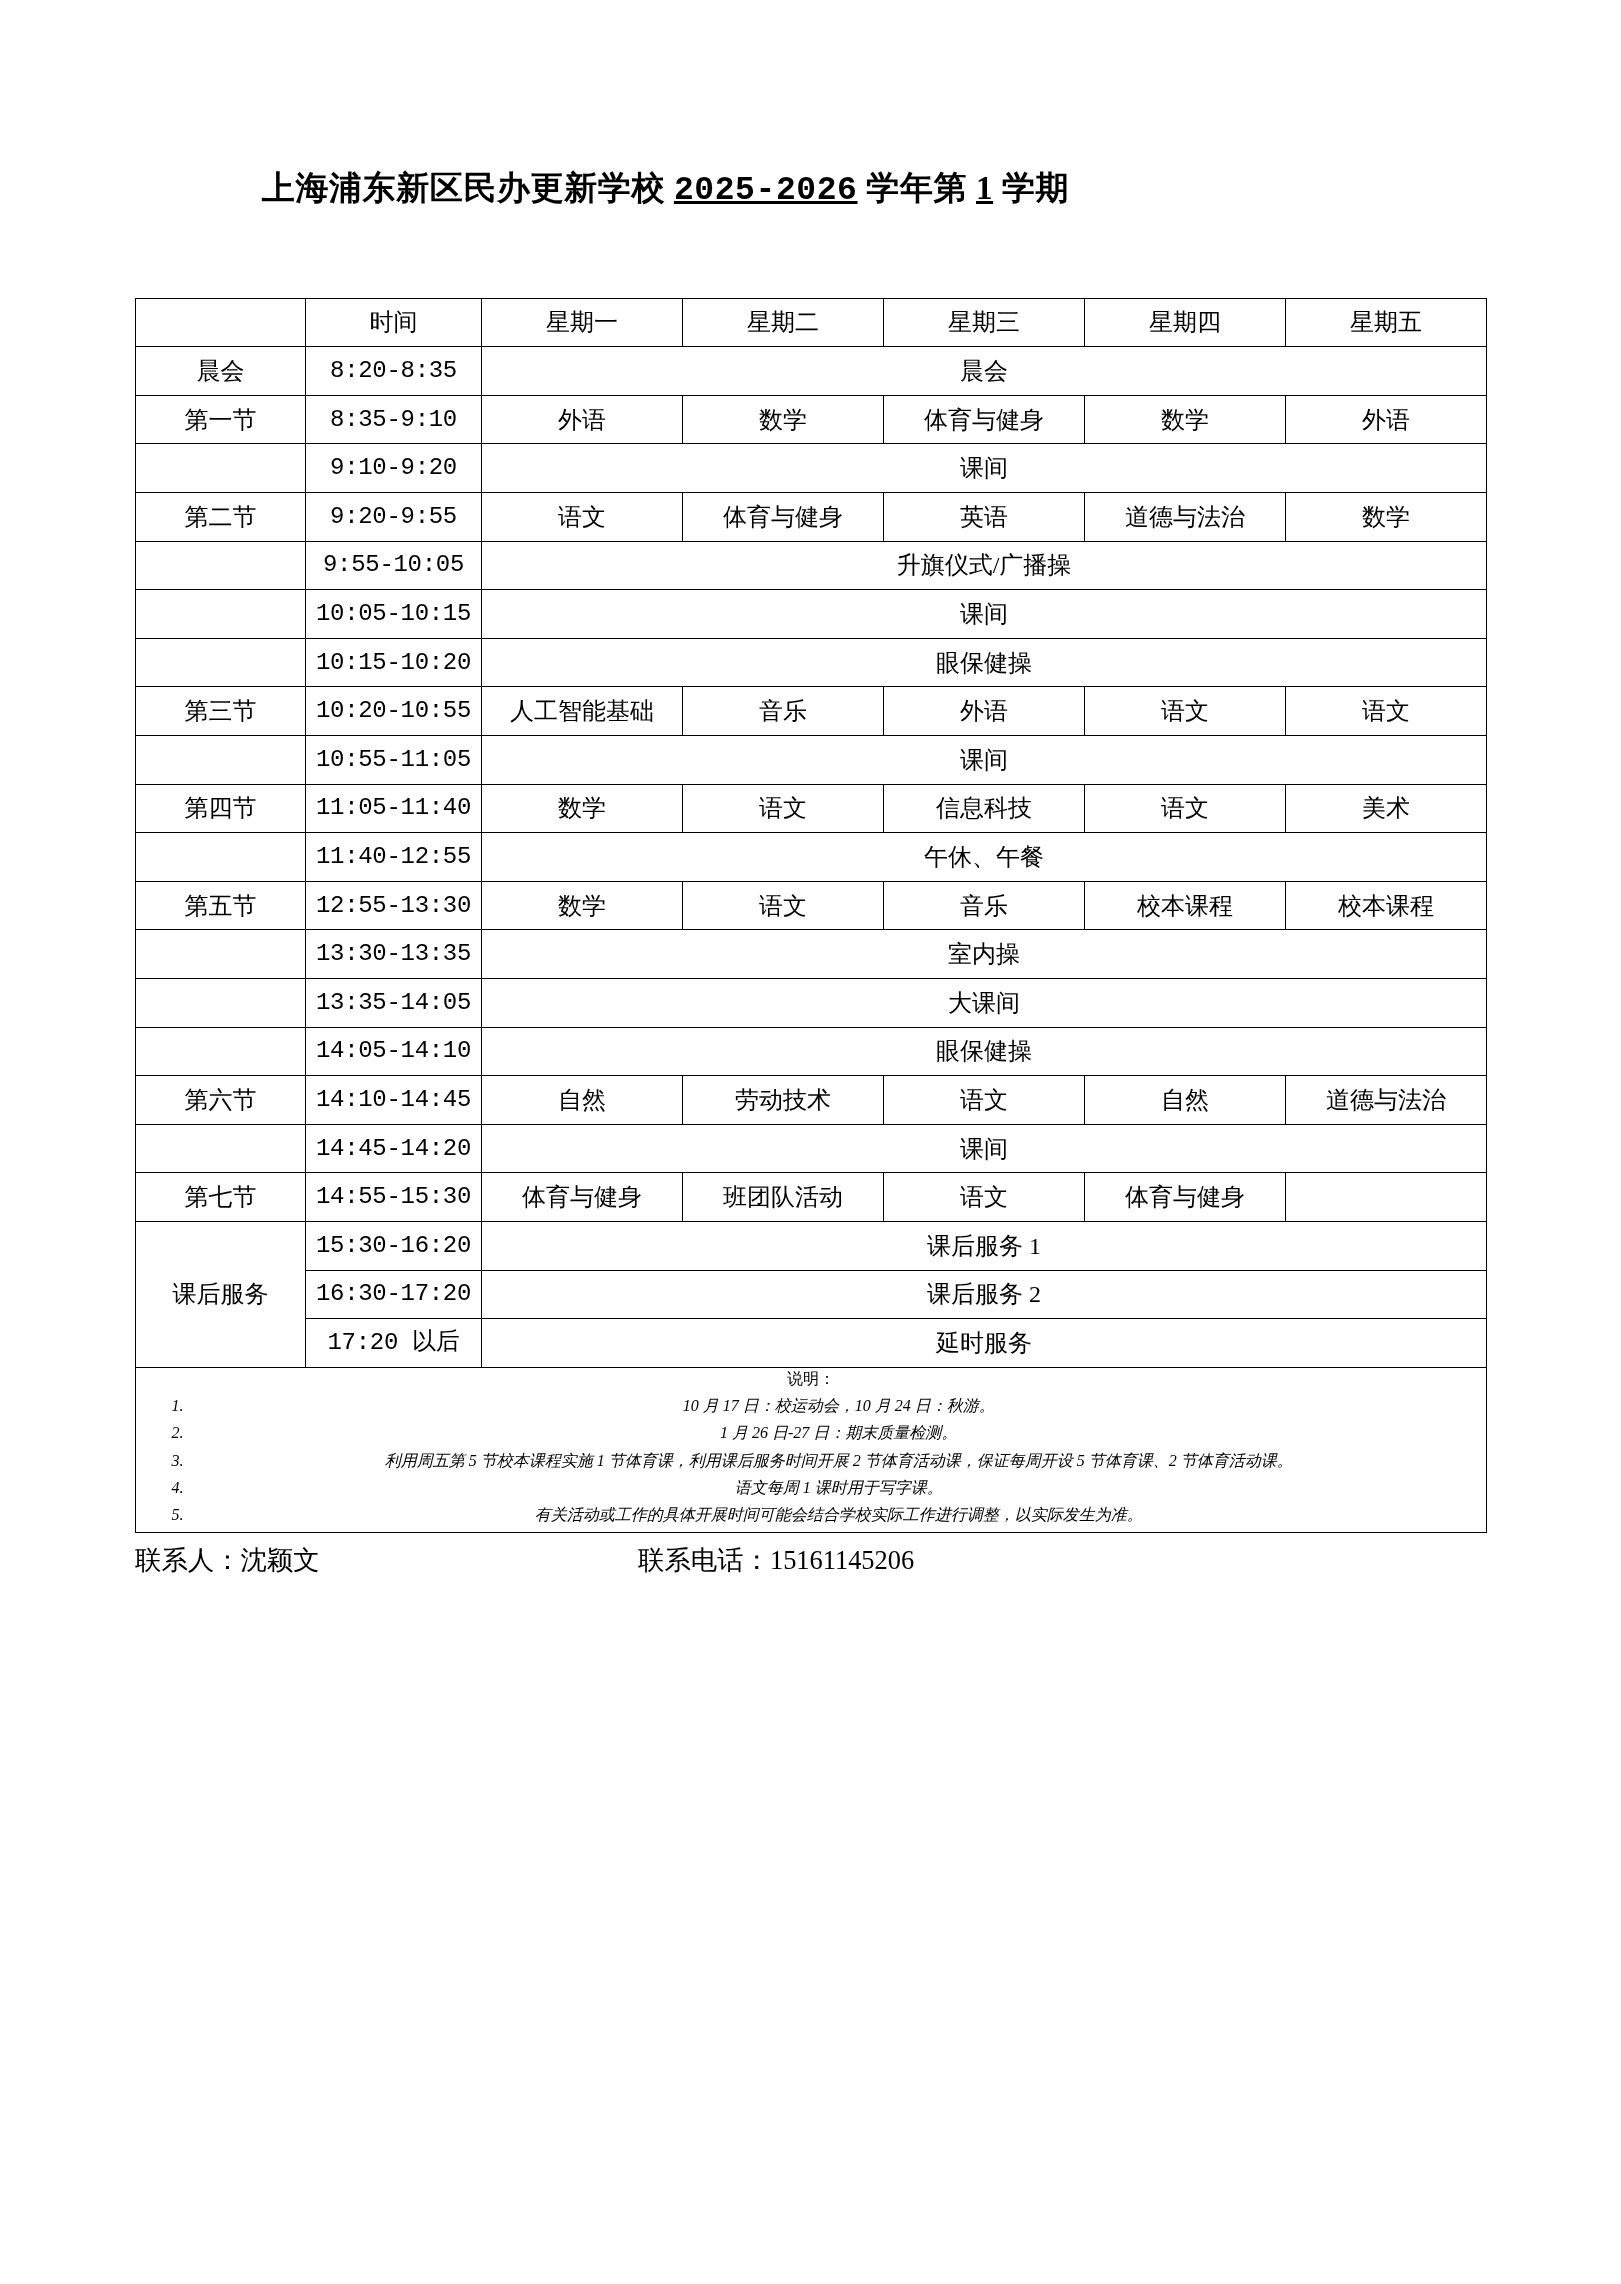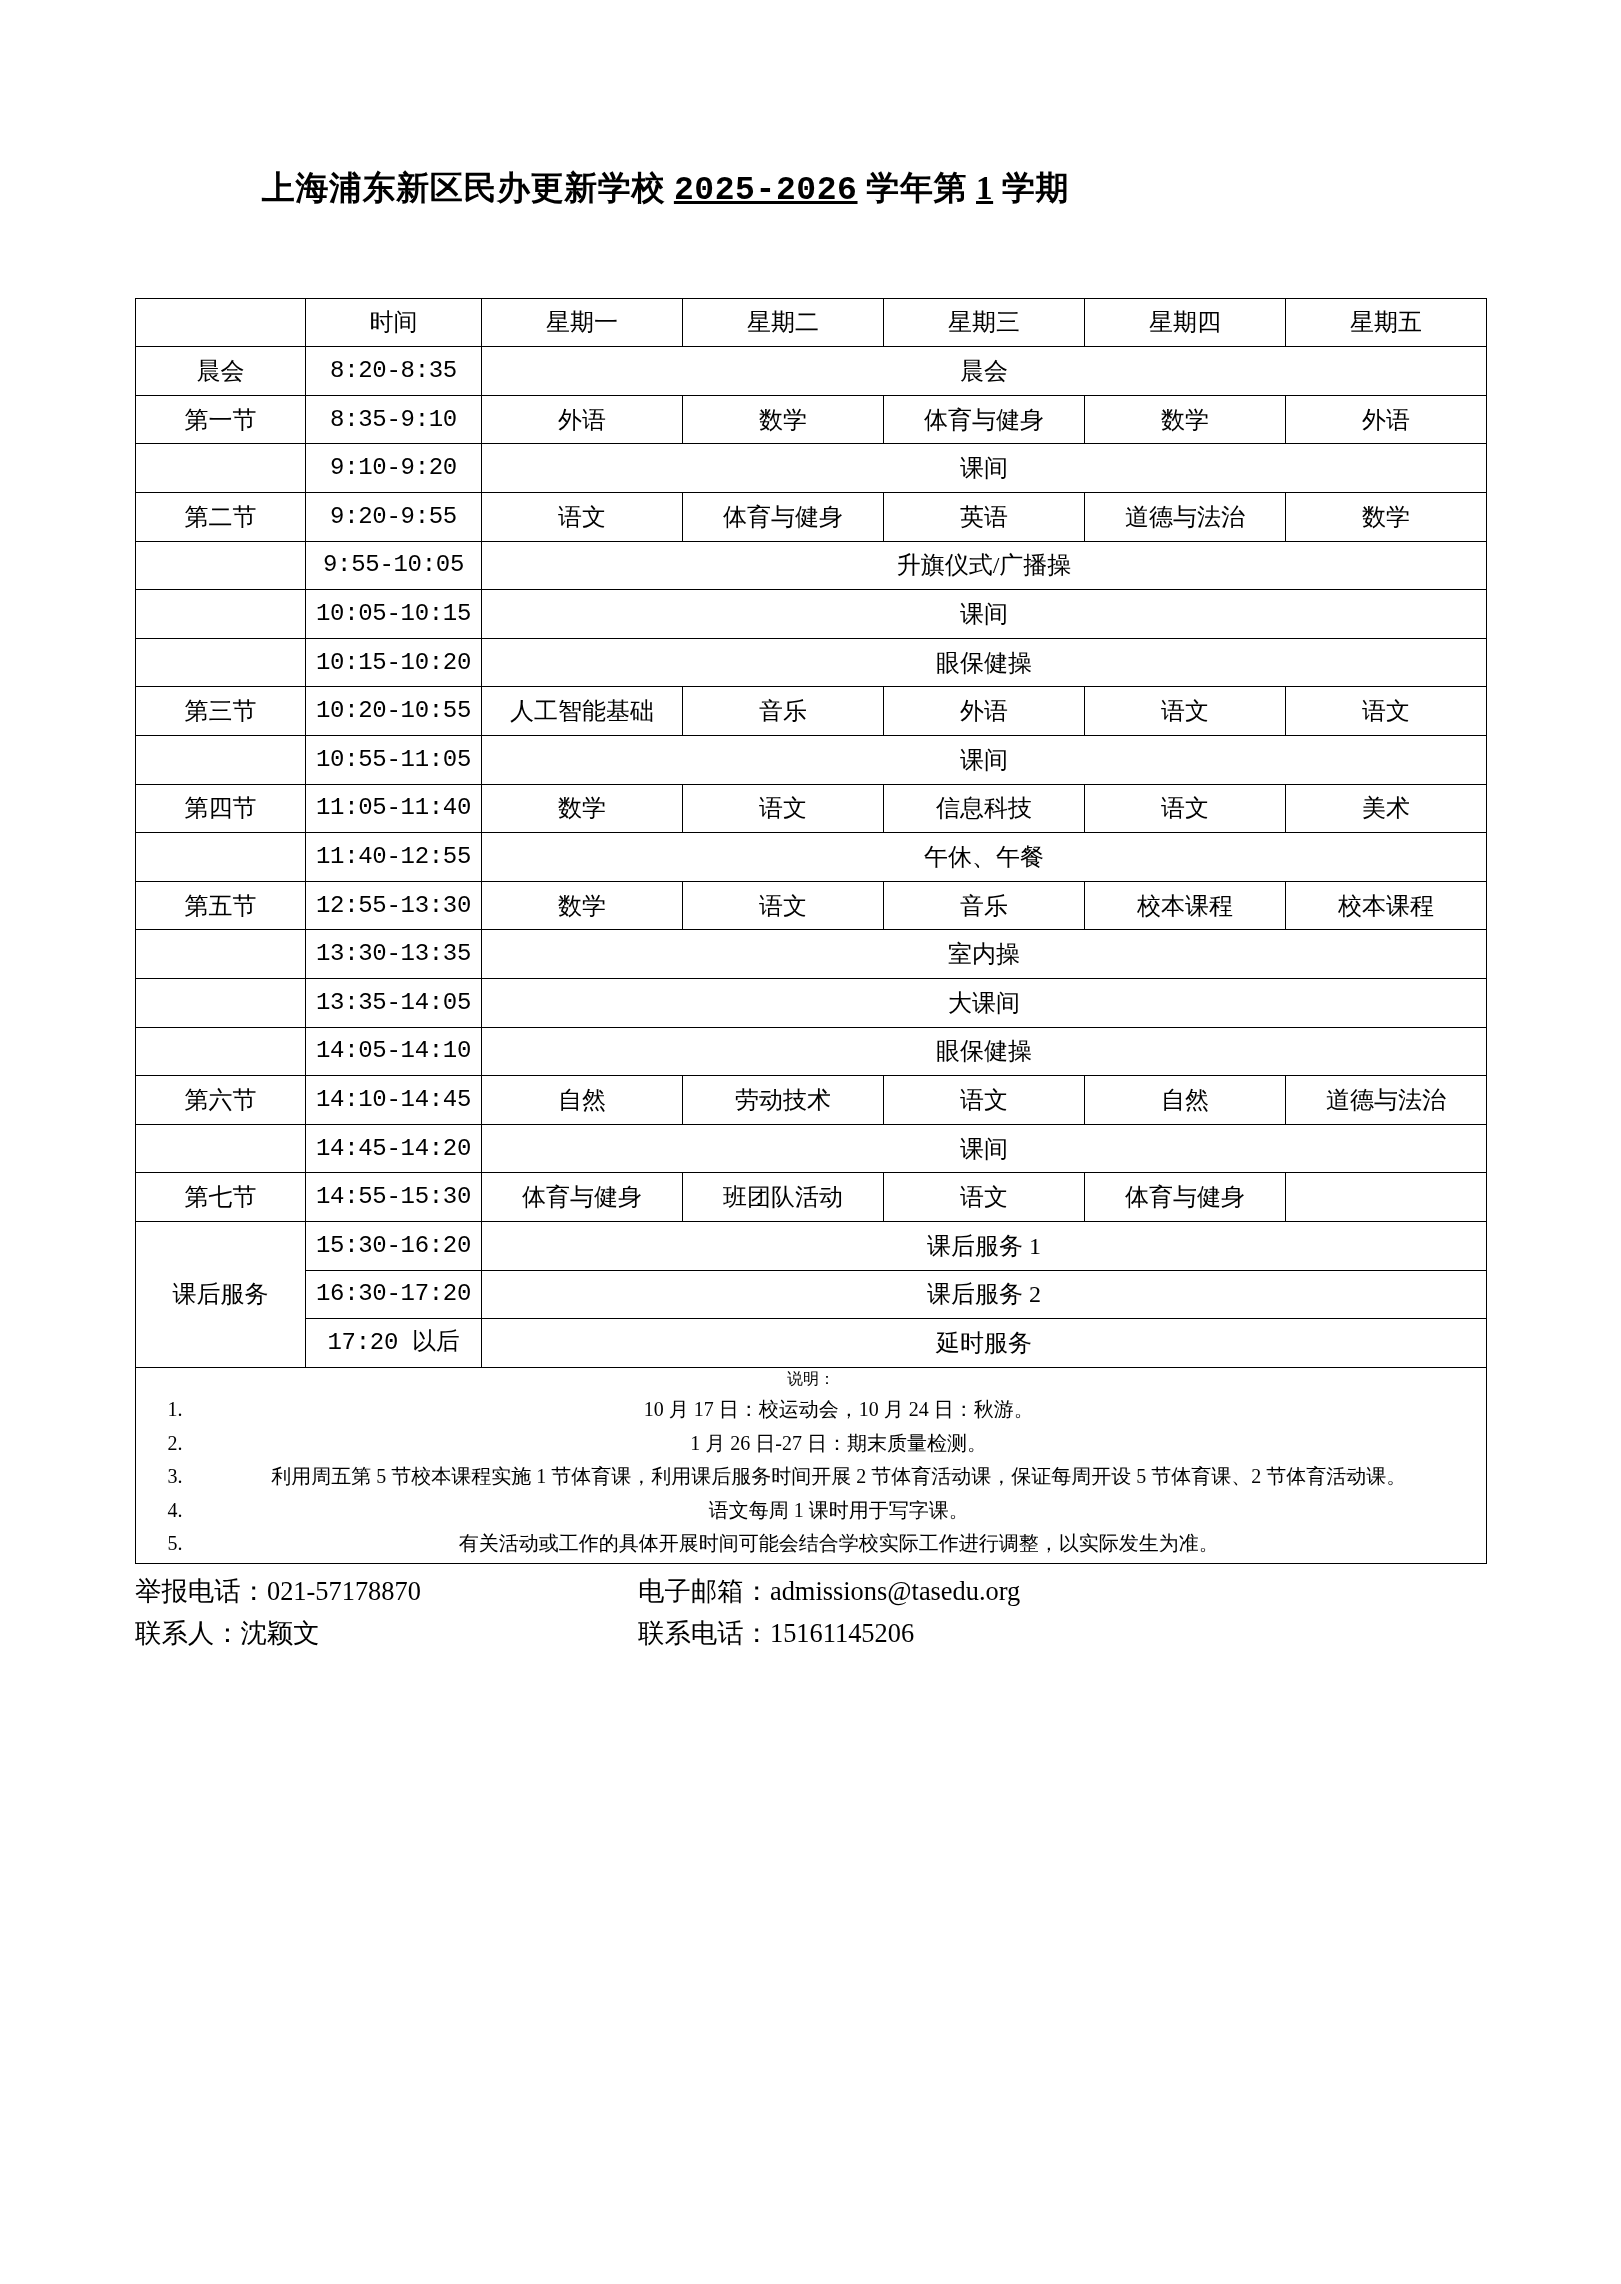--- a/index.html
+++ b/index.html
@@ -82,24 +82,25 @@
   .notes-title {
     font-size: 16px;
     margin-bottom: 5px;
   }
   ol.notes-list {
     margin: 0;
     padding-left: 49px;
     list-style-position: outside;
   }
   ol.notes-list li {
-    font-size: 20px;
+    font-size: 16px;
     line-height: 1.55;
     margin-bottom: 2.5px;
     padding-left: 6.3px;
+    font-style: italic;
   }
   .contact {
     width: 1352px;
     margin: 6.3px auto 0 auto;
     font-size: 26.4px;
     line-height: 1.6;
   }
   .contact-row {
     display: flex;
   }
@@ -300,23 +301,19 @@
             <li>语文每周 1 课时用于写字课。</li>
             <li>有关活动或工作的具体开展时间可能会结合学校实际工作进行调整，以实际发生为准。</li>
           </ol>
         </td>
       </tr>
     </tbody>
   </table>
 
   <div class="contact">
     <div class="contact-row">
-      <div class="contact-left">举报电话：021-57178870</div>
-      <div class="contact-right">电子邮箱：admissions@tasedu.org</div>
-    </div>
-    <div class="contact-row">
       <div class="contact-left">联系人：沈颖文</div>
       <div class="contact-right">联系电话：15161145206</div>
     </div>
   </div>
 
 </div>
 
 
 </body></html>

